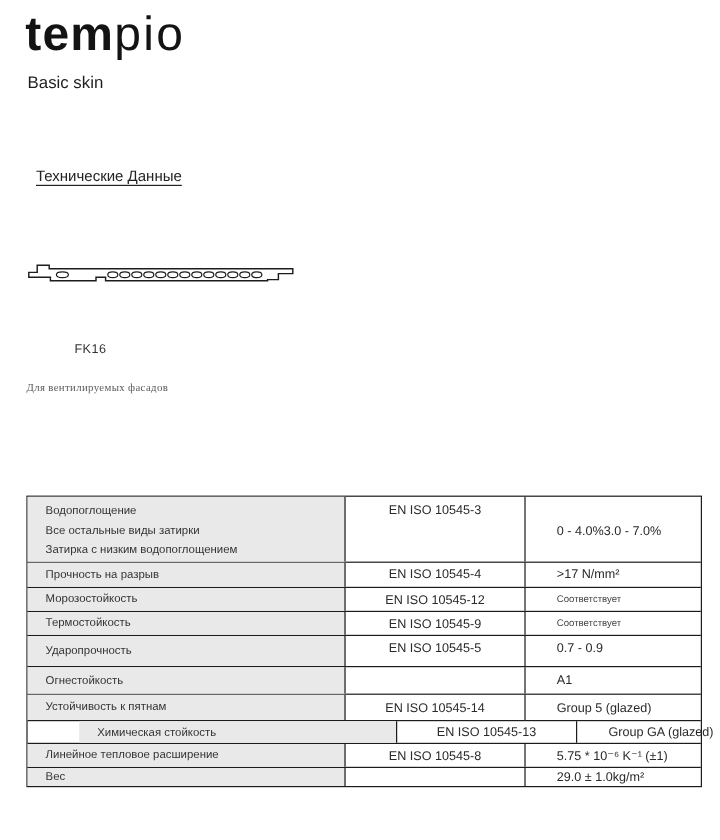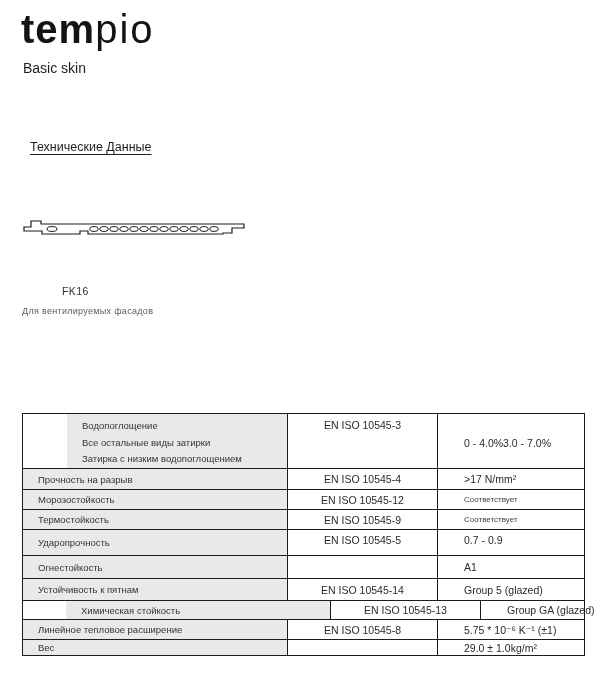--- a/index.html
+++ b/index.html
@@ -15,38 +15,38 @@
   .logo .seg-bold{font-weight:800;}
   .logo .seg-light{font-weight:400;letter-spacing:2px;}
   .subtitle{position:absolute;left:23px;top:60px;font-size:14px;color:#1d1d1d;}
 
   .heading{position:absolute;left:30px;top:140px;font-size:12.5px;color:#222;
            text-decoration:underline;text-underline-offset:3px;}
 
   .drawing{position:absolute;left:22px;top:217px;}
 
   .code{position:absolute;left:22px;top:285px;font-size:10.5px;font-weight:500;color:#333;letter-spacing:.4px;padding-left:40px;}
-  .desc{position:absolute;left:22px;top:306px;font-size:9px;color:#5c5c5c;letter-spacing:.3px;}
+  .desc{position:absolute;left:22px;top:318px;font-size:9px;color:#5c5c5c;letter-spacing:.3px;font-family:Liberation Serif, serif;}
 
   
   .spec-table{position:absolute;left:22px;top:413px;width:561px;border:1px solid #1c1c1c;background:#fff;}
   .trow{display:grid;grid-template-columns:265px 150px 146px;border-top:1px solid #1c1c1c;}
   .trow:first-child{border-top:none;}
   .cell{display:flex;align-items:center;box-sizing:border-box;overflow:hidden;}
   .c1{background:#e9e9e9;border-right:1px solid #1c1c1c;padding-left:15px;font-size:9.5px;color:#343434;}
   .c2{border-right:1px solid #1c1c1c;justify-content:center;text-align:center;font-size:10.5px;color:#2a2a2a;}
   .c3{padding-left:26px;font-size:10.5px;color:#2a2a2a;}
   .val-small{font-size:8px;color:#454545;}
 
   .r0{height:54px;}
   .r1{height:20px;} .r2{height:19px;} .r3{height:19px;}
   .r4{height:25px;} .r5{height:22px;} .r6{height:21px;}
   .r7{height:18px;padding-left:43px;} .r8{height:19px;} .r9{height:15px;}
 
-  .r0 .c1{flex-direction:column;align-items:flex-start;justify-content:flex-start;padding-top:4px;line-height:16.5px;margin-left:44px;}
+  .r0 .c1{flex-direction:column;align-items:flex-start;justify-content:flex-start;padding-top:4px;line-height:16.5px;}
   .r0 .c2{align-items:flex-start;padding-top:5px;}
   .r0 .c3{flex-direction:row;align-items:flex-start;justify-content:flex-start;padding-top:21px;line-height:16.5px;}
   .r4 .c2,.r4 .c3{align-items:flex-start;padding-top:4px;}
 </style>
 </head>
 <body>
 
 <div class="page">
 
   <div class="logo">

